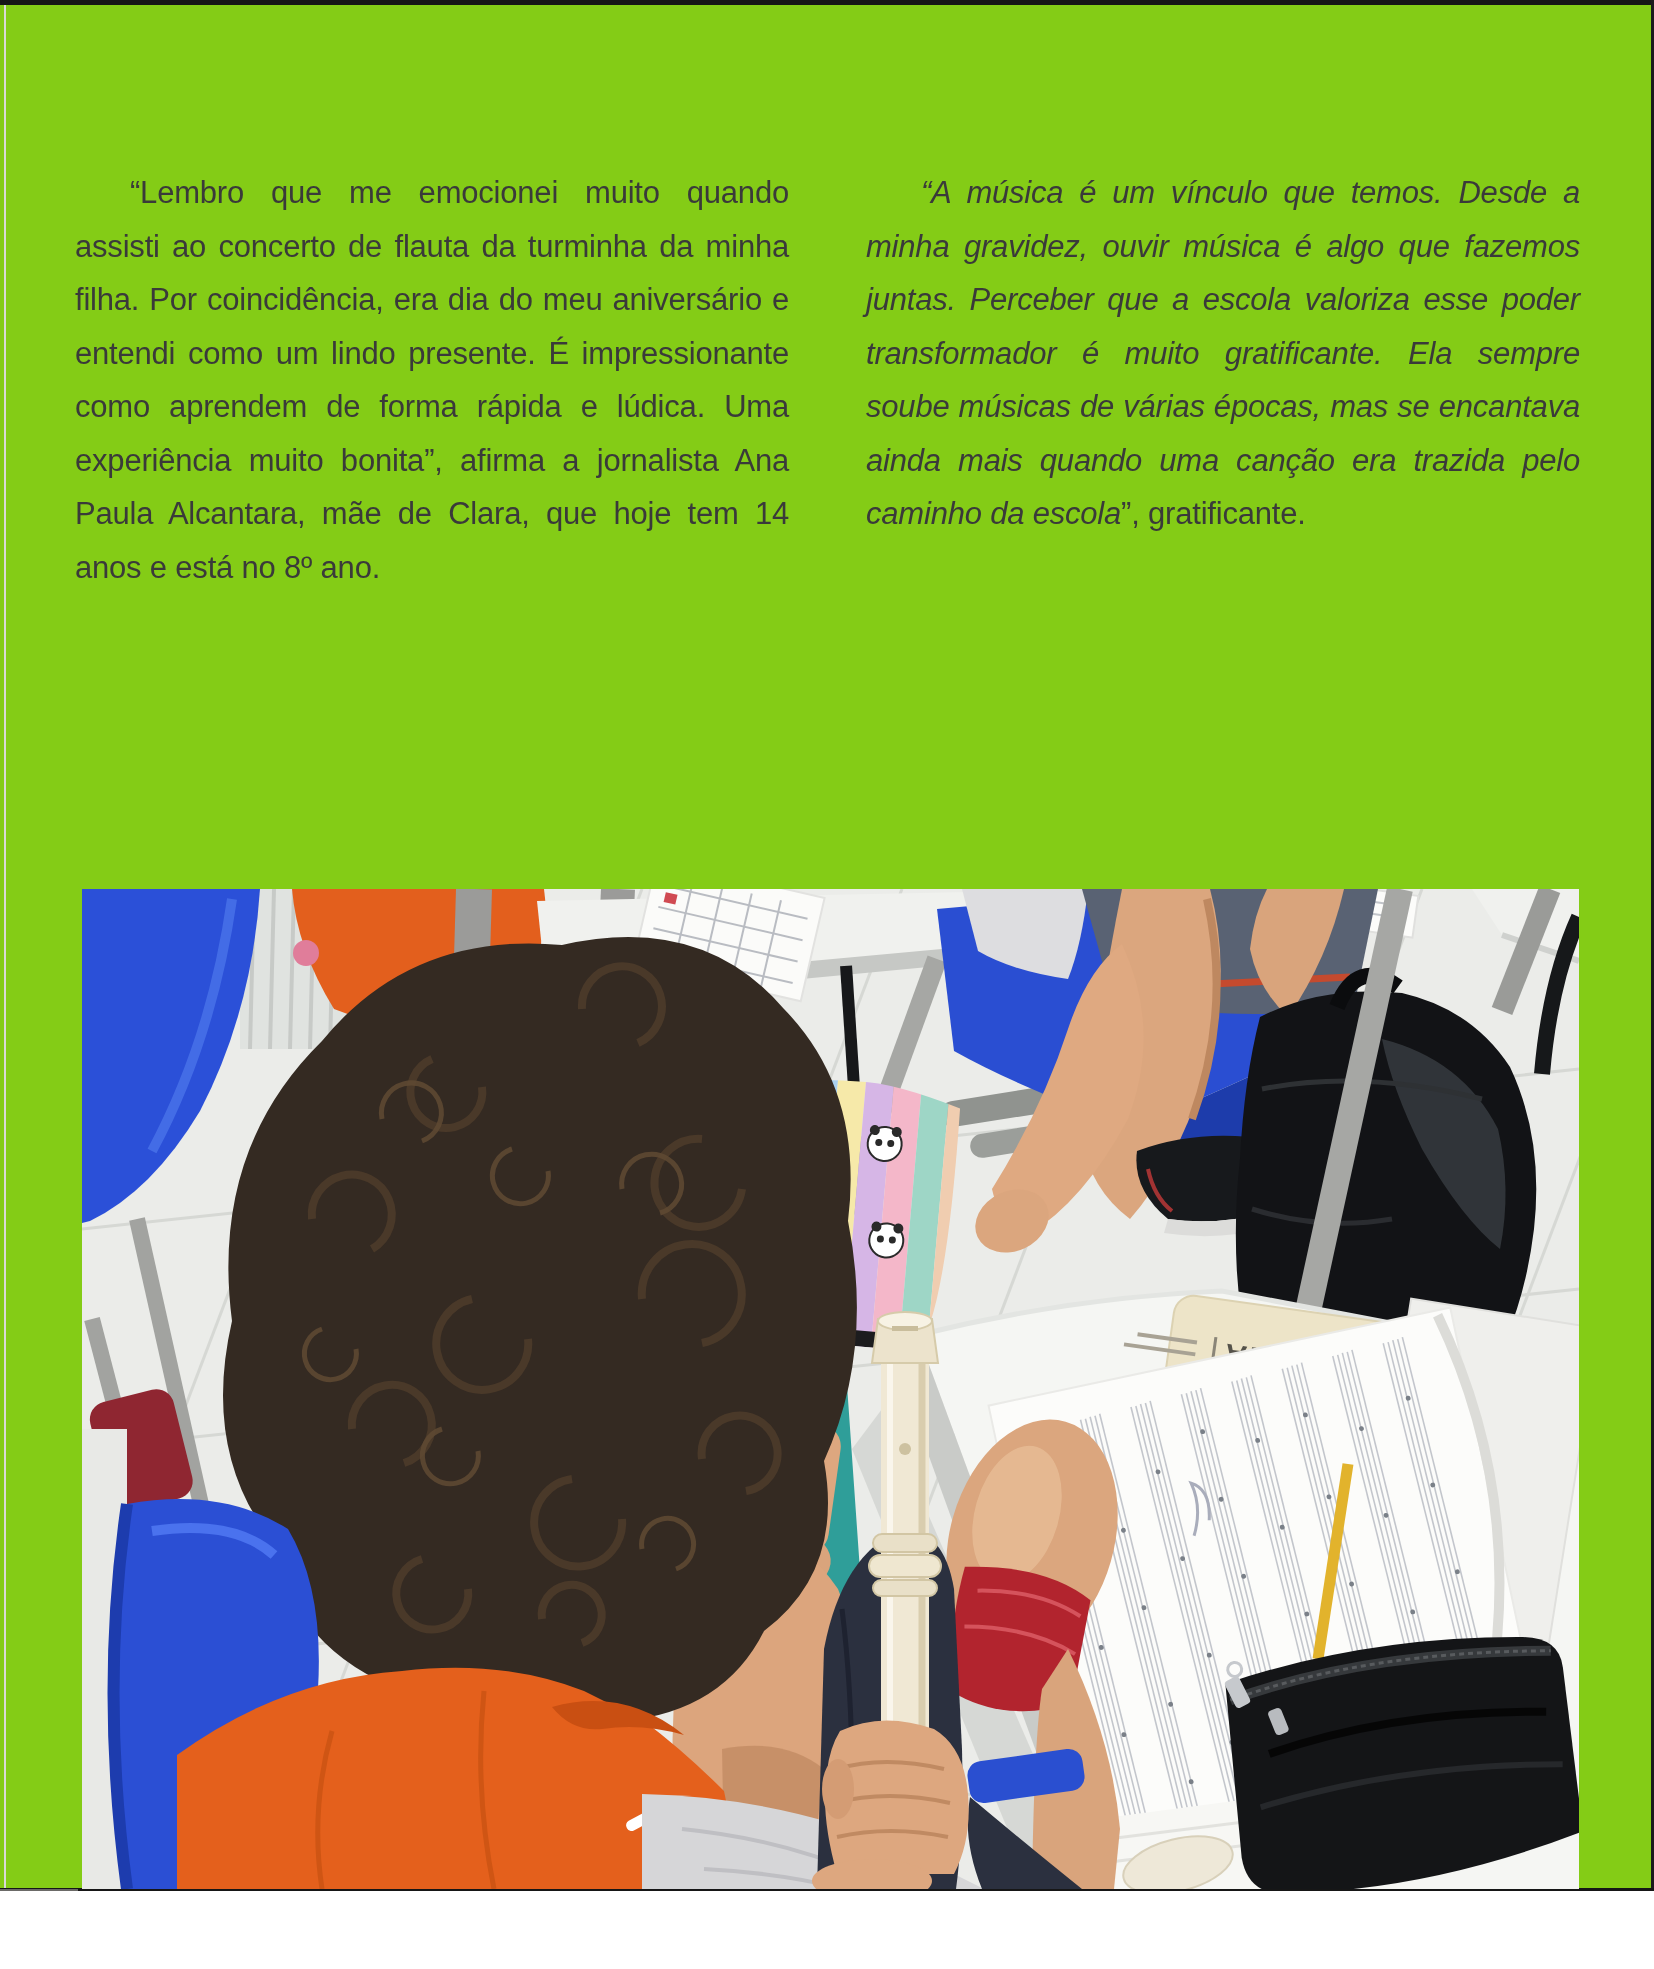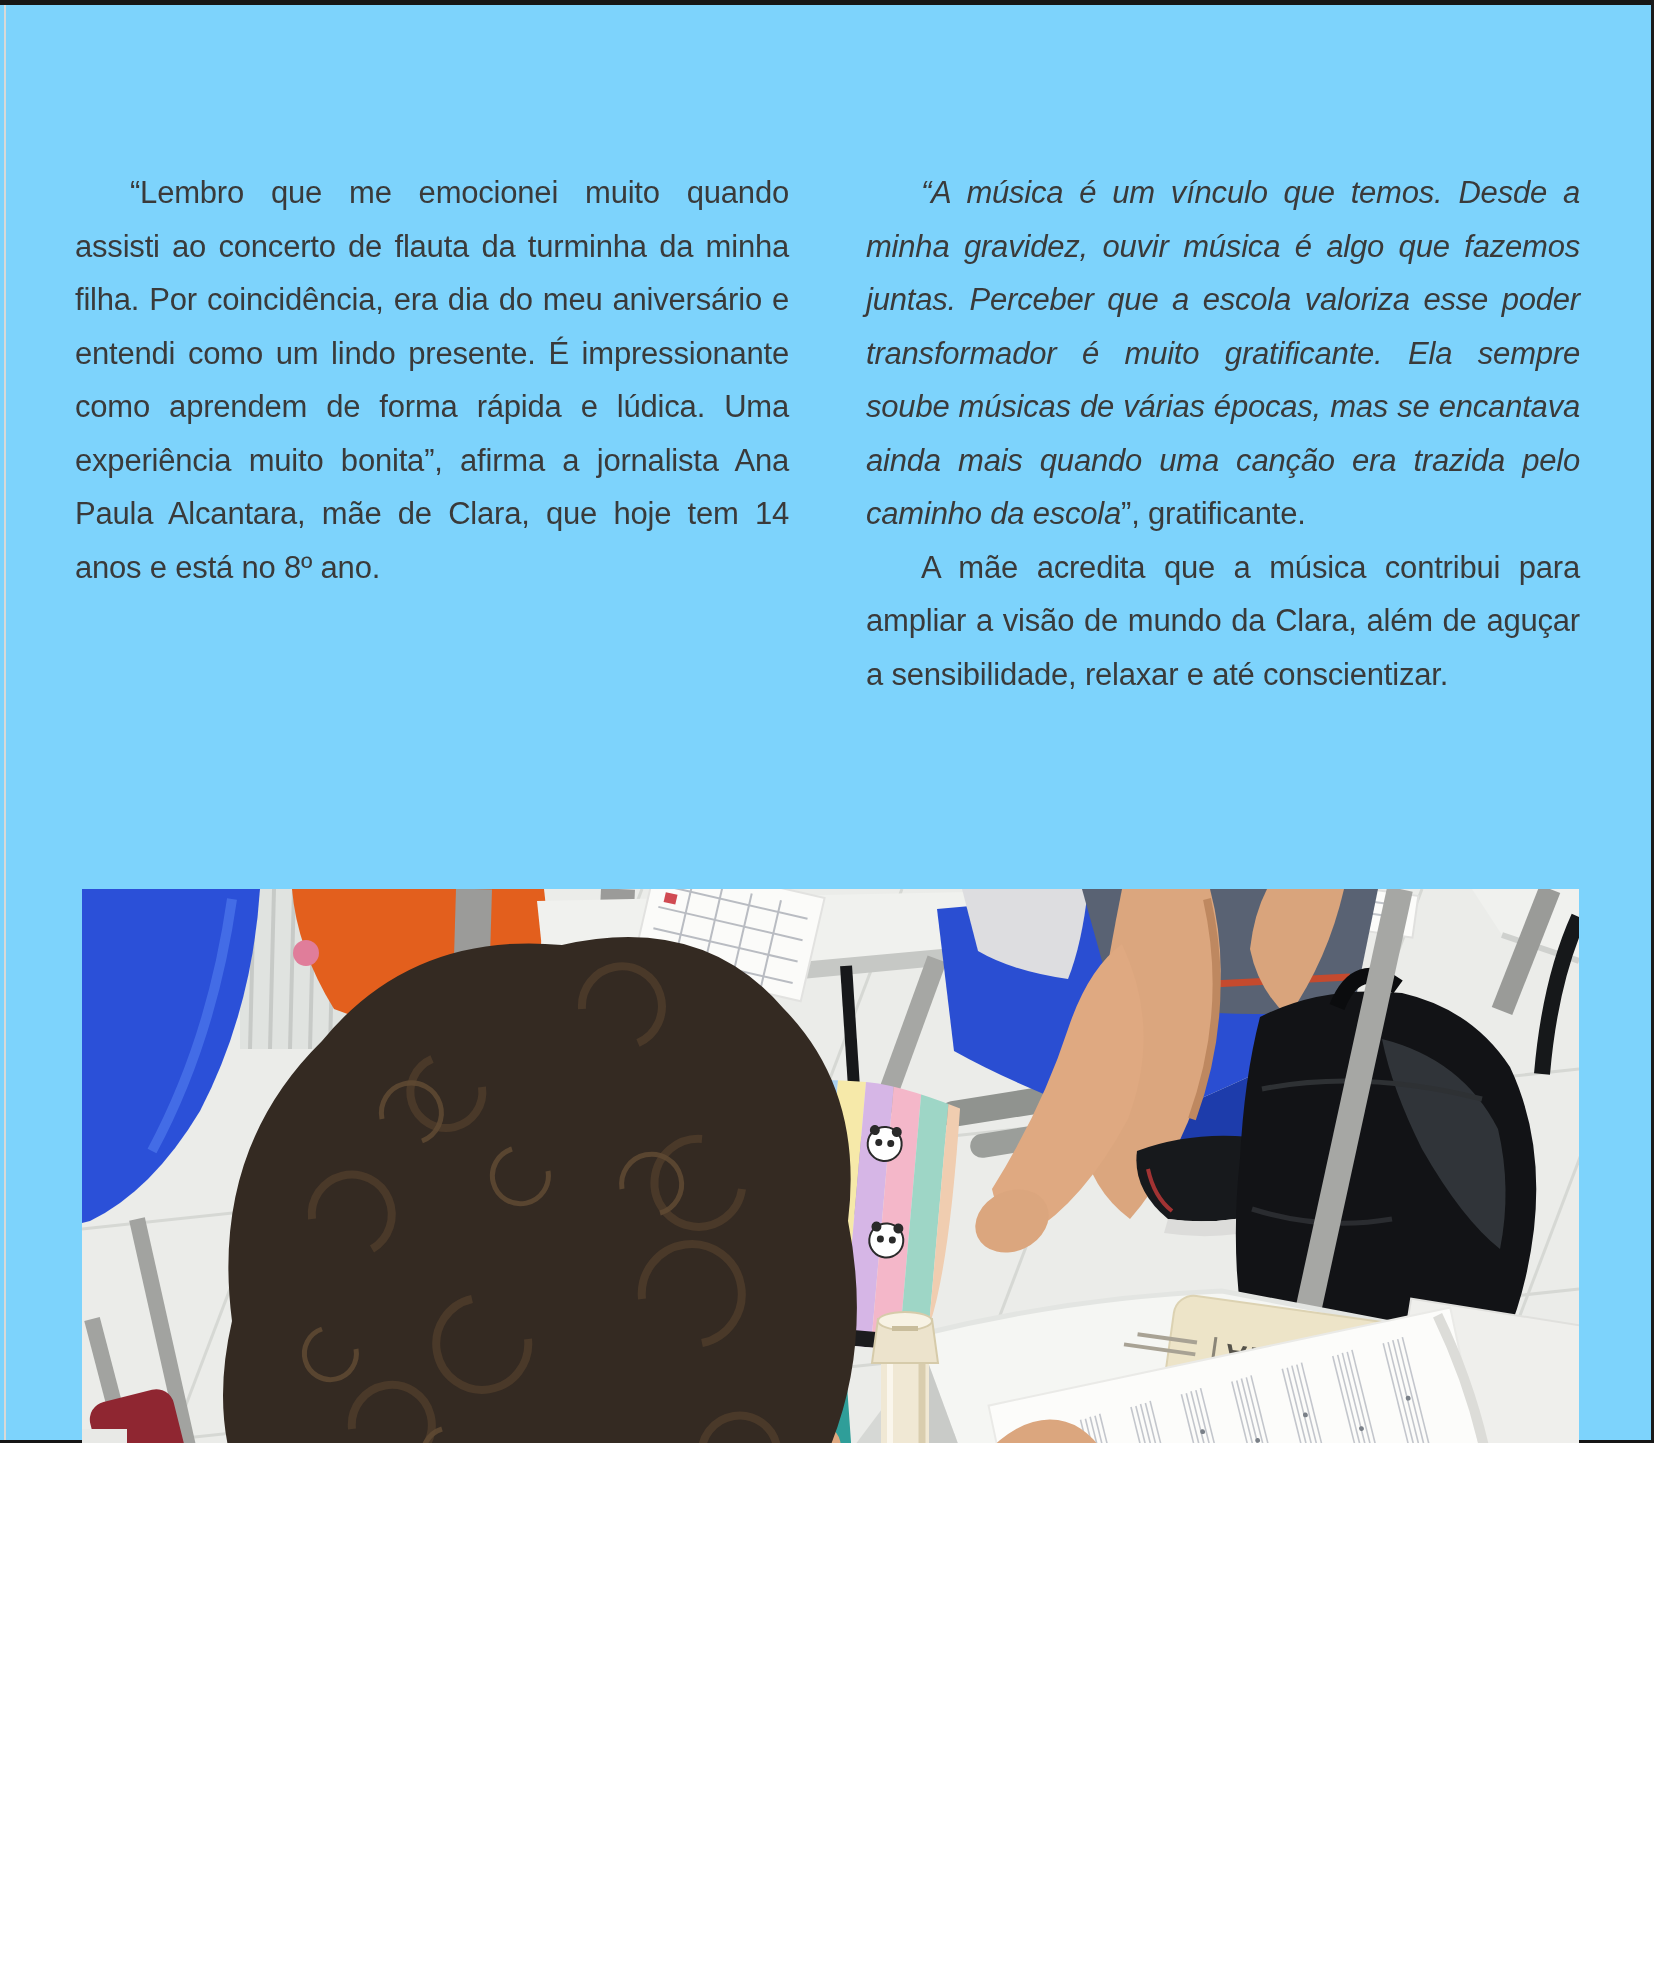--- a/index.html
+++ b/index.html
@@ -1,17 +1,17 @@
 <!DOCTYPE html>
 <html><head>
 <meta charset="utf-8">
 <style>
   html,body { margin:0; padding:0; background:#ffffff; }
   .page {
-    position:relative; width:1654px; height:1443px; background:#7dd3fc;
+    position:relative; width:1654px; height:1891px; background:#84cc16;
     font-family:"Liberation Sans", sans-serif; overflow:hidden;
   }
   .border-top    { position:absolute; left:0; top:0; width:100%; height:5px; background:#161616; }
   .border-bottom { position:absolute; left:0; bottom:0; width:100%; height:3px; background:#161616; }
   .border-right  { position:absolute; right:0; top:0; width:3px; height:100%; background:#1b1b1b; }
   .border-left   { position:absolute; left:4px; top:5px; bottom:3px; width:2px; background:#d9d9d7; }
 
   .columns { position:absolute; left:75px; top:166px; width:1505px; display:flex; gap:77px; }
   .col {
     width:714px; color:#3a3a3a; font-size:31px; line-height:53.5px;
@@ -37,21 +37,20 @@
   <div class="border-left"></div>
   <div class="border-right"></div>
   <div class="border-bottom"></div>
 
   <main class="columns">
     <section class="col">
       <p>“Lembro que me emocionei muito quando assisti ao concerto de flauta da turminha da minha filha. Por coincidência, era dia do meu aniversário e entendi como um lindo presente. É impressionante como aprendem de forma rápida e lúdica. Uma experiência muito bonita”, afirma a jornalista Ana Paula Alcantara, mãe de Clara, que hoje tem 14 anos e está no 8º ano.</p>
     </section>
     <section class="col">
       <p><span class="it">“A música é um vínculo que temos. Desde a minha gravidez, ouvir música é algo que fazemos juntas. Perceber que a escola valoriza esse poder transformador é muito gratificante. Ela sempre soube músicas de várias épocas, mas se encantava ainda mais quando uma canção era trazida pelo caminho da escola</span><span>”, gratificante.</span></p>
-      <p>A mãe acredita que a música contribui para ampliar a visão de mundo da Clara, além de aguçar a sensibilidade, relaxar e até conscientizar.</p>
     </section>
   </main>
 
   <figure class="photo">
     <svg width="1497" height="1000" viewBox="0 0 1497 1000" xmlns="http://www.w3.org/2000/svg">
 
       <g>
         <rect x="0" y="0" width="1497" height="1000" fill="#ebece9"></rect>
         <g stroke="#d6d8d4" stroke-width="3">
           <line x1="300" y1="0" x2="-80" y2="1000"></line>

